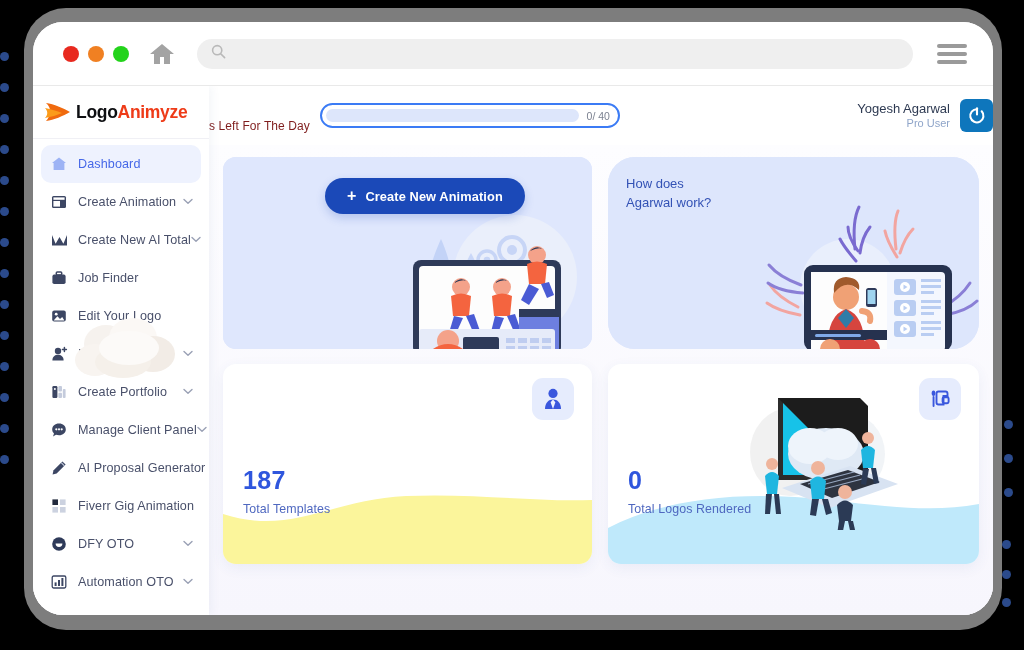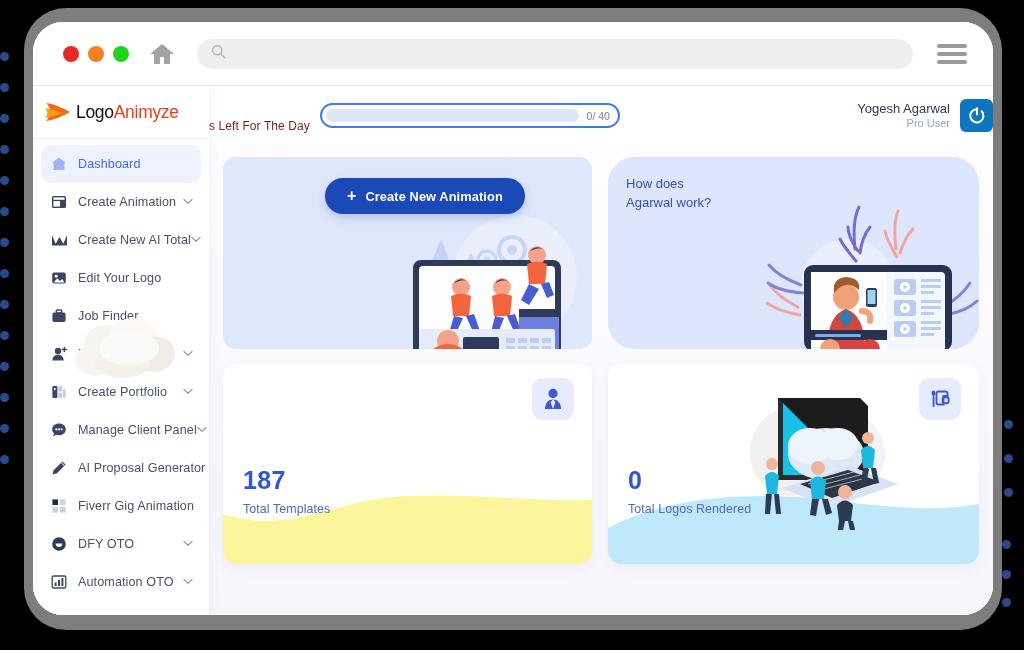--- a/index.html
+++ b/index.html
@@ -80,21 +80,21 @@
     display:flex;align-items:center;justify-content:center;cursor:pointer;
   }
 
   
   #sidebar{
     position:absolute;left:0;top:0;width:176px;height:529px;background:#fff;z-index:6;
     box-shadow:2px 0 10px rgba(40,60,120,.06);
   }
   #logo-row{height:52px;display:flex;align-items:center;padding-left:10px;border-bottom:1px solid #f0f0f5;}
   #logo-mark{width:30px;height:24px;flex:none;margin-right:3px;}
-  #logo-text{font-size:17.5px;font-weight:normal;letter-spacing:-.3px;}
+  #logo-text{font-size:17.5px;font-weight:bold;letter-spacing:-.3px;}
   #logo-text .w1{color:#0e0f12;}
   #logo-text .w2{color:#ee3b18;}
   #nav{padding:6px 8px 0 8px;}
   .nav-item{
     display:flex;align-items:center;height:38px;border-radius:10px;padding:0 8px;
     cursor:pointer;position:relative;
   }
   .nav-item.active{background:#eef2fe;}
   .nav-ico{width:20px;height:20px;flex:none;display:flex;align-items:center;justify-content:center;margin-right:9px;}
   .nav-label{font-size:12.6px;color:#49506a;white-space:nowrap;letter-spacing:.1px;}
@@ -479,35 +479,35 @@
               </svg>
             </span>
             <span class="nav-label">Create New AI Total</span>
             <span class="chev"><svg width="10" height="7" viewBox="0 0 10 7">
                 <path d="M1 1.4 L5 5.2 L9 1.4" fill="none" stroke="#9aa1b5" stroke-width="1.4" stroke-linecap="round" stroke-linejoin="round"></path>
               </svg></span>
           </div>
           <div class="nav-item">
             <span class="nav-ico">
               <svg width="16" height="16" viewBox="0 0 16 16">
+                <rect x="5.3" y="2" width="5.4" height="3" rx="1" fill="none" stroke="#3c4663" stroke-width="1.5"></rect>
+                <rect x="1.4" y="4.6" width="13.2" height="9.4" rx="1.8" fill="#3c4663"></rect>
+              </svg>
+            </span>
+            <span class="nav-label">Job Finder</span>
+          </div>
+          <div class="nav-item">
+            <span class="nav-ico">
+              <svg width="16" height="16" viewBox="0 0 16 16">
                 <rect x="1.2" y="2.4" width="13.6" height="11.2" rx="2" fill="#3c4663"></rect>
                 <circle cx="5.2" cy="6.2" r="1.4" fill="#fff"></circle>
                 <path d="M2.6 12.4 L6.4 8.2 L9 11 L11.2 9 L13.4 12.4 Z" fill="#fff"></path>
               </svg>
             </span>
             <span class="nav-label">Edit Your Logo</span>
-          </div>
-          <div class="nav-item">
-            <span class="nav-ico">
-              <svg width="16" height="16" viewBox="0 0 16 16">
-                <rect x="5.3" y="2" width="5.4" height="3" rx="1" fill="none" stroke="#3c4663" stroke-width="1.5"></rect>
-                <rect x="1.4" y="4.6" width="13.2" height="9.4" rx="1.8" fill="#3c4663"></rect>
-              </svg>
-            </span>
-            <span class="nav-label">Job Finder</span>
           </div>
           <div class="nav-item">
             <span class="nav-ico">
               <svg width="17" height="16" viewBox="0 0 17 16">
                 <circle cx="7" cy="5" r="3.2" fill="#3c4663"></circle>
                 <path d="M1.4 14.4 C1.4 10.6 4 8.8 7 8.8 C10 8.8 12.6 10.6 12.6 14.4 Z" fill="#3c4663"></path>
                 <path d="M13.4 1.4 v4 M11.4 3.4 h4" stroke="#3c4663" stroke-width="1.5" stroke-linecap="round"></path>
               </svg>
             </span>
             <span class="nav-label">Manage Clients</span>

